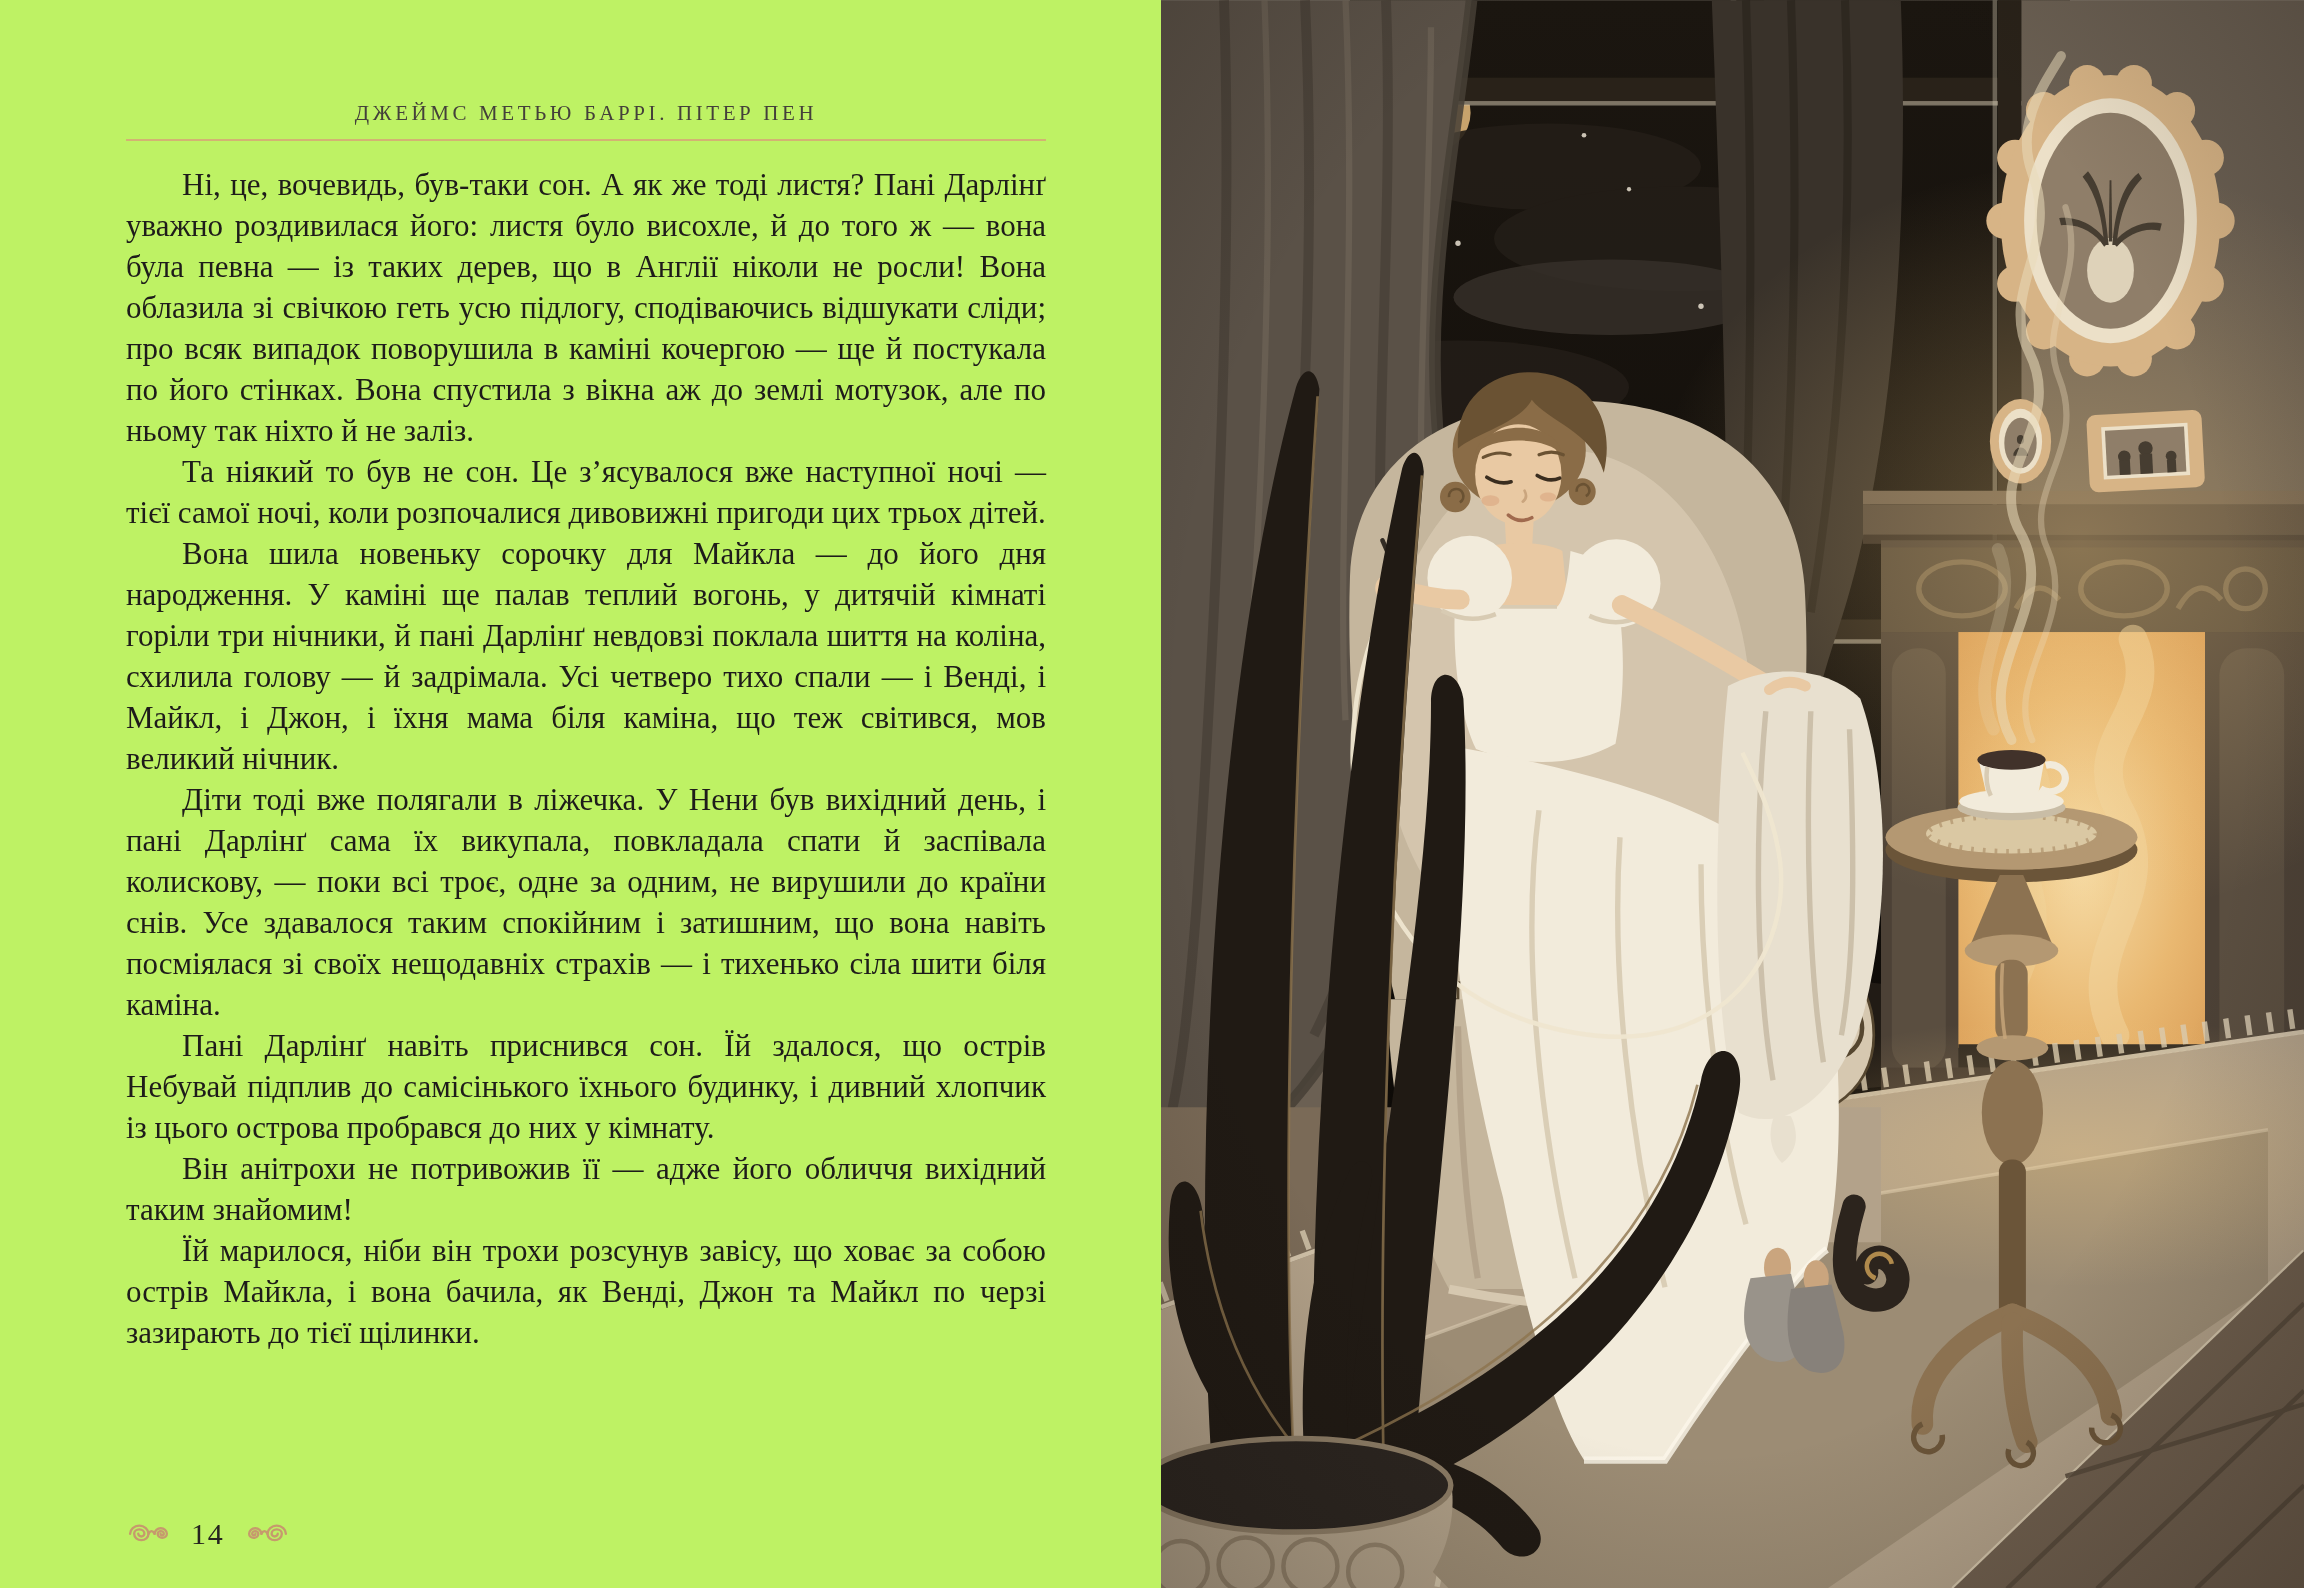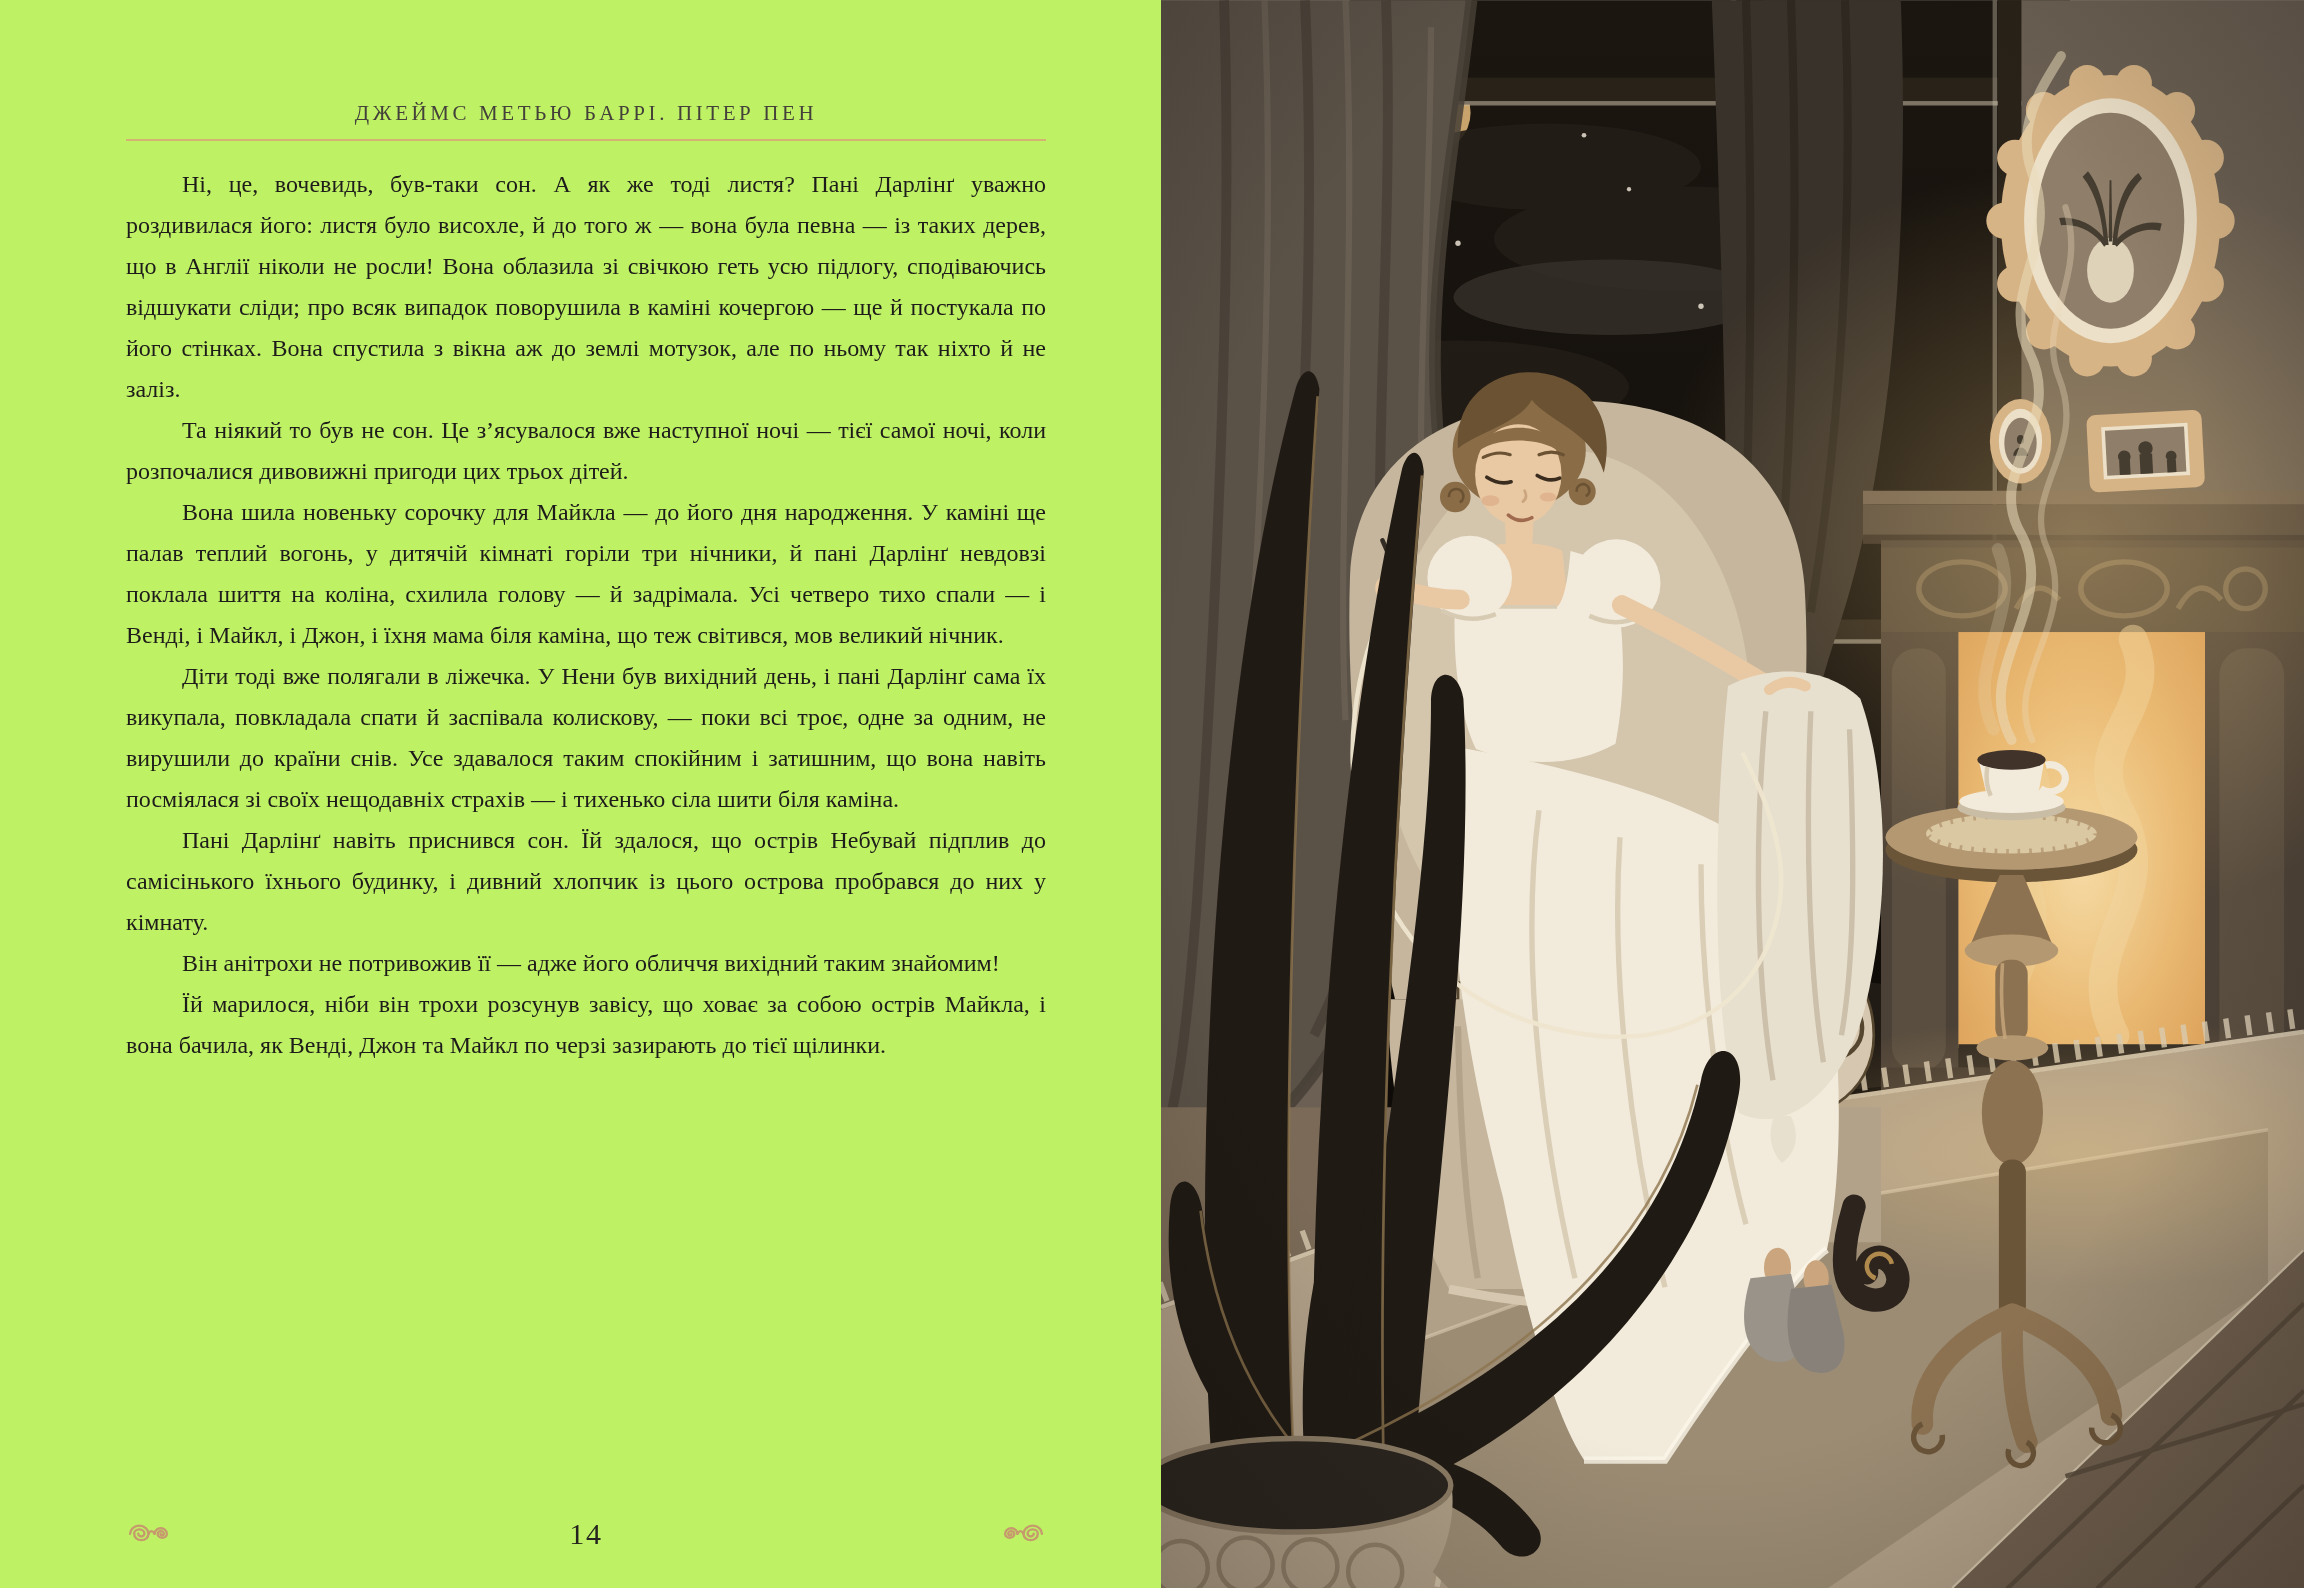--- a/index.html
+++ b/index.html
@@ -3,25 +3,25 @@
 <meta charset="utf-8">
 <style>
   html,body{margin:0;padding:0;background:#ffffff;}
   .spread{width:2304px;height:1589px;display:flex;overflow:hidden;background:#ffffff;
           font-family:"Liberation Serif", serif;}
   .page-left{position:relative;width:1213px;height:1589px;background:#bef264;box-sizing:border-box;}
   .page-inner{position:absolute;left:126px;top:0;width:920px;height:1589px;}
   .running-head{margin-top:101px;text-align:center;font-size:21px;letter-spacing:3.6px;
                 color:var(--header_ink);white-space:nowrap;}
   .head-rule{margin-top:12.6px;border:none;border-top:2.7px solid var(--rule_gold);}
-  .text-block{margin-top:23.4px;font-size:24px;line-height:41px;color:var(--ink);
+  .text-block{margin-top:23.4px;font-size:31px;line-height:41px;color:var(--ink);
               text-align:justify;}
   .text-block p{margin:0;text-indent:56px;}
   .folio{position:absolute;left:0;bottom:38px;width:100%;display:flex;align-items:center;
-         justify-content:space-between;gap:18px;}
+         justify-content:flex-start;gap:18px;}
   .folio .num{font-size:30px;letter-spacing:1.8px;color:var(--folio_ink);}
   .flourish{display:block;}
   .page-right{position:relative;width:1143px;height:1589px;}
   .page-right svg{display:block;}
 </style>
 </head>
 <body>
 
 <div class="spread">
 

